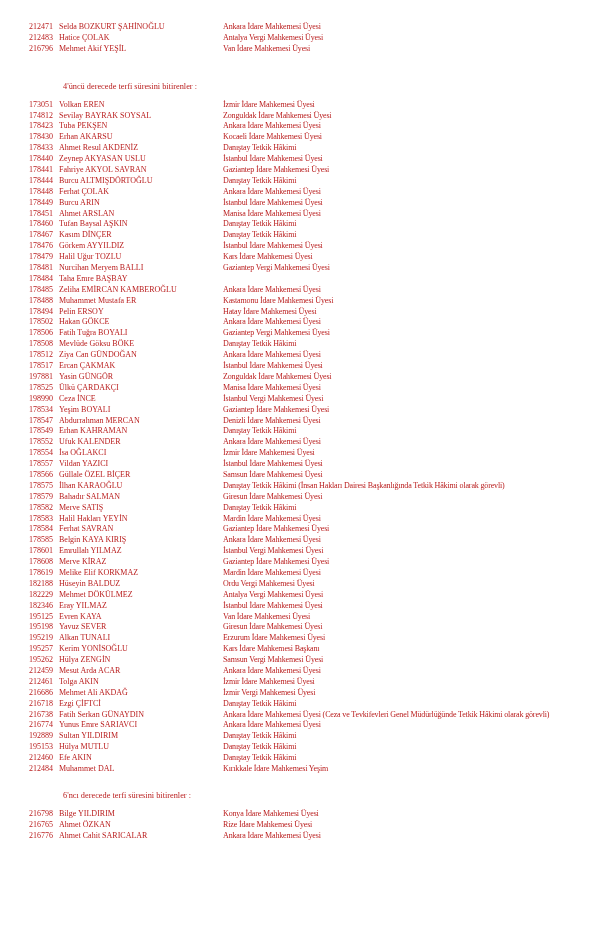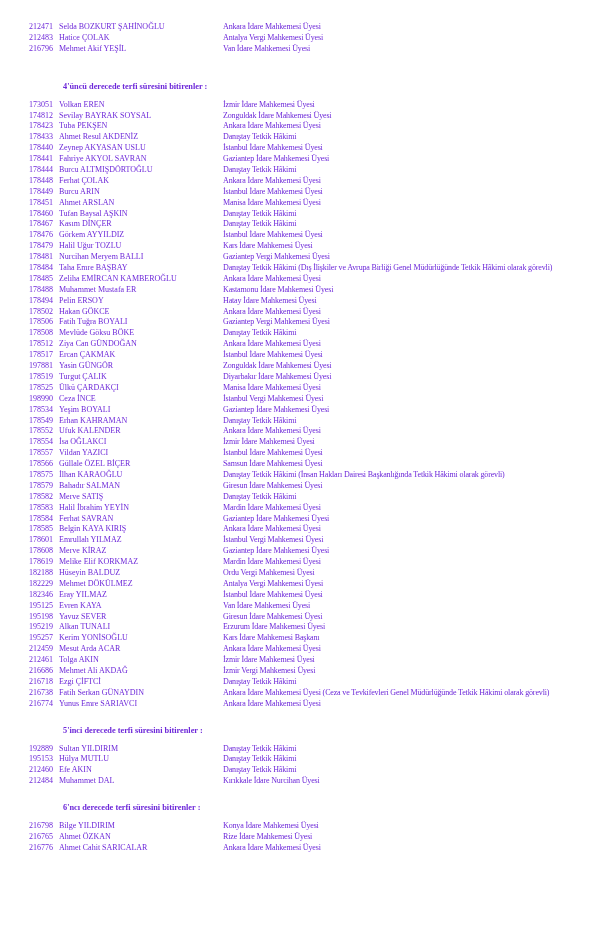--- a/index.html
+++ b/index.html
@@ -7,21 +7,21 @@
     padding: 0;
     background: #ffffff;
   }
   .page {
     position: relative;
     width: 600px;
     height: 942px;
     background: #ffffff;
     overflow: hidden;
     font-family: "Liberation Serif", "DejaVu Serif", serif;
-    color: #6d28d9;
+    color: #b91c1c;
   }
   .content {
     padding-top: 22px;
   }
   .row {
     position: relative;
     height: 10.9px;
     line-height: 10.9px;
     font-size: 8px;
     white-space: nowrap;
@@ -38,21 +38,21 @@
   }
   .row .pos {
     position: absolute;
     left: 223px;
     letter-spacing: -0.15px;
   }
   .section-header {
     margin: 26px 12px 8px 63px;
     font-size: 8.3px;
     line-height: 11px;
-    font-weight: bold;
+    font-weight: normal;
     white-space: nowrap;
   }
   .section-header.tight {
     margin-top: 15px;
   }
 </style>
 </head>
 <body>
 
 <div class="page">
@@ -82,20 +82,25 @@
         <span class="id">174812</span>
         <span class="name">Sevilay BAYRAK SOYSAL</span>
         <span class="pos">Zonguldak İdare Mahkemesi Üyesi</span>
       </div>
       <div class="row">
         <span class="id">178423</span>
         <span class="name">Tuba PEKŞEN</span>
         <span class="pos">Ankara İdare Mahkemesi Üyesi</span>
       </div>
       <div class="row">
+        <span class="id">178430</span>
+        <span class="name">Erhan AKARSU</span>
+        <span class="pos">Kocaeli İdare Mahkemesi Üyesi</span>
+      </div>
+      <div class="row">
         <span class="id">178433</span>
         <span class="name">Ahmet Resul AKDENİZ</span>
         <span class="pos">Danıştay Tetkik Hâkimi</span>
       </div>
       <div class="row">
         <span class="id">178440</span>
         <span class="name">Zeynep AKYASAN USLU</span>
         <span class="pos">İstanbul İdare Mahkemesi Üyesi</span>
       </div>
       <div class="row">
@@ -144,21 +149,20 @@
         <span class="pos">Kars İdare Mahkemesi Üyesi</span>
       </div>
       <div class="row">
         <span class="id">178481</span>
         <span class="name">Nurcihan Meryem BALLI</span>
         <span class="pos">Gaziantep Vergi Mahkemesi Üyesi</span>
       </div>
       <div class="row">
         <span class="id">178484</span>
         <span class="name">Taha Emre BAŞBAY</span>
-        <span class="pos">Danıştay Tetkik Hâkimi (Dış İlişkiler ve Avrupa Birliği Genel Müdürlüğünde Tetkik Hâkimi olarak görevli)</span>
       </div>
       <div class="row">
         <span class="id">178485</span>
         <span class="name">Zeliha EMİRCAN KAMBEROĞLU</span>
         <span class="pos">Ankara İdare Mahkemesi Üyesi</span>
       </div>
       <div class="row">
         <span class="id">178488</span>
         <span class="name">Muhammet Mustafa ER</span>
         <span class="pos">Kastamonu İdare Mahkemesi Üyesi</span>
@@ -192,40 +196,40 @@
         <span class="id">178517</span>
         <span class="name">Ercan ÇAKMAK</span>
         <span class="pos">İstanbul İdare Mahkemesi Üyesi</span>
       </div>
       <div class="row">
         <span class="id">197881</span>
         <span class="name">Yasin GÜNGÖR</span>
         <span class="pos">Zonguldak İdare Mahkemesi Üyesi</span>
       </div>
       <div class="row">
-        <span class="id">178519</span>
-        <span class="name">Turgut ÇALIK</span>
-        <span class="pos">Diyarbakır İdare Mahkemesi Üyesi</span>
-      </div>
-      <div class="row">
         <span class="id">178525</span>
         <span class="name">Ülkü ÇARDAKÇI</span>
         <span class="pos">Manisa İdare Mahkemesi Üyesi</span>
       </div>
       <div class="row">
         <span class="id">198990</span>
         <span class="name">Ceza İNCE</span>
         <span class="pos">İstanbul Vergi Mahkemesi Üyesi</span>
       </div>
       <div class="row">
         <span class="id">178534</span>
         <span class="name">Yeşim BOYALI</span>
         <span class="pos">Gaziantep İdare Mahkemesi Üyesi</span>
       </div>
       <div class="row">
+        <span class="id">178547</span>
+        <span class="name">Abdurrahman MERCAN</span>
+        <span class="pos">Denizli İdare Mahkemesi Üyesi</span>
+      </div>
+      <div class="row">
         <span class="id">178549</span>
         <span class="name">Erhan KAHRAMAN</span>
         <span class="pos">Danıştay Tetkik Hâkimi</span>
       </div>
       <div class="row">
         <span class="id">178552</span>
         <span class="name">Ufuk KALENDER</span>
         <span class="pos">Ankara İdare Mahkemesi Üyesi</span>
       </div>
       <div class="row">
@@ -253,21 +257,21 @@
         <span class="name">Bahadır SALMAN</span>
         <span class="pos">Giresun İdare Mahkemesi Üyesi</span>
       </div>
       <div class="row">
         <span class="id">178582</span>
         <span class="name">Merve SATIŞ</span>
         <span class="pos">Danıştay Tetkik Hâkimi</span>
       </div>
       <div class="row">
         <span class="id">178583</span>
-        <span class="name">Halil İbrahim YEYİN</span>
+        <span class="name">Halil Hakları YEYİN</span>
         <span class="pos">Mardin İdare Mahkemesi Üyesi</span>
       </div>
       <div class="row">
         <span class="id">178584</span>
         <span class="name">Ferhat SAVRAN</span>
         <span class="pos">Gaziantep İdare Mahkemesi Üyesi</span>
       </div>
       <div class="row">
         <span class="id">178585</span>
         <span class="name">Belgin KAYA KIRIŞ</span>
@@ -317,20 +321,25 @@
         <span class="id">195219</span>
         <span class="name">Alkan TUNALI</span>
         <span class="pos">Erzurum İdare Mahkemesi Üyesi</span>
       </div>
       <div class="row">
         <span class="id">195257</span>
         <span class="name">Kerim YONİSOĞLU</span>
         <span class="pos">Kars İdare Mahkemesi Başkanı</span>
       </div>
       <div class="row">
+        <span class="id">195262</span>
+        <span class="name">Hülya ZENGİN</span>
+        <span class="pos">Samsun Vergi Mahkemesi Üyesi</span>
+      </div>
+      <div class="row">
         <span class="id">212459</span>
         <span class="name">Mesut Arda ACAR</span>
         <span class="pos">Ankara İdare Mahkemesi Üyesi</span>
       </div>
       <div class="row">
         <span class="id">212461</span>
         <span class="name">Tolga AKIN</span>
         <span class="pos">İzmir İdare Mahkemesi Üyesi</span>
       </div>
       <div class="row">
@@ -346,40 +355,39 @@
       <div class="row">
         <span class="id">216738</span>
         <span class="name">Fatih Serkan GÜNAYDIN</span>
         <span class="pos">Ankara İdare Mahkemesi Üyesi (Ceza ve Tevkifevleri Genel Müdürlüğünde Tetkik Hâkimi olarak görevli)</span>
       </div>
       <div class="row">
         <span class="id">216774</span>
         <span class="name">Yunus Emre SARIAVCI</span>
         <span class="pos">Ankara İdare Mahkemesi Üyesi</span>
       </div>
-      <div class="section-header tight">5'inci derecede terfi süresini bitirenler :</div>
       <div class="row">
         <span class="id">192889</span>
         <span class="name">Sultan YILDIRIM</span>
         <span class="pos">Danıştay Tetkik Hâkimi</span>
       </div>
       <div class="row">
         <span class="id">195153</span>
         <span class="name">Hülya MUTLU</span>
         <span class="pos">Danıştay Tetkik Hâkimi</span>
       </div>
       <div class="row">
         <span class="id">212460</span>
         <span class="name">Efe AKIN</span>
         <span class="pos">Danıştay Tetkik Hâkimi</span>
       </div>
       <div class="row">
         <span class="id">212484</span>
         <span class="name">Muhammet DAL</span>
-        <span class="pos">Kırıkkale İdare Nurcihan Üyesi</span>
+        <span class="pos">Kırıkkale İdare Mahkemesi Yeşim</span>
       </div>
       <div class="section-header tight">6'ncı derecede terfi süresini bitirenler :</div>
       <div class="row">
         <span class="id">216798</span>
         <span class="name">Bilge YILDIRIM</span>
         <span class="pos">Konya İdare Mahkemesi Üyesi</span>
       </div>
       <div class="row">
         <span class="id">216765</span>
         <span class="name">Ahmet ÖZKAN</span>

